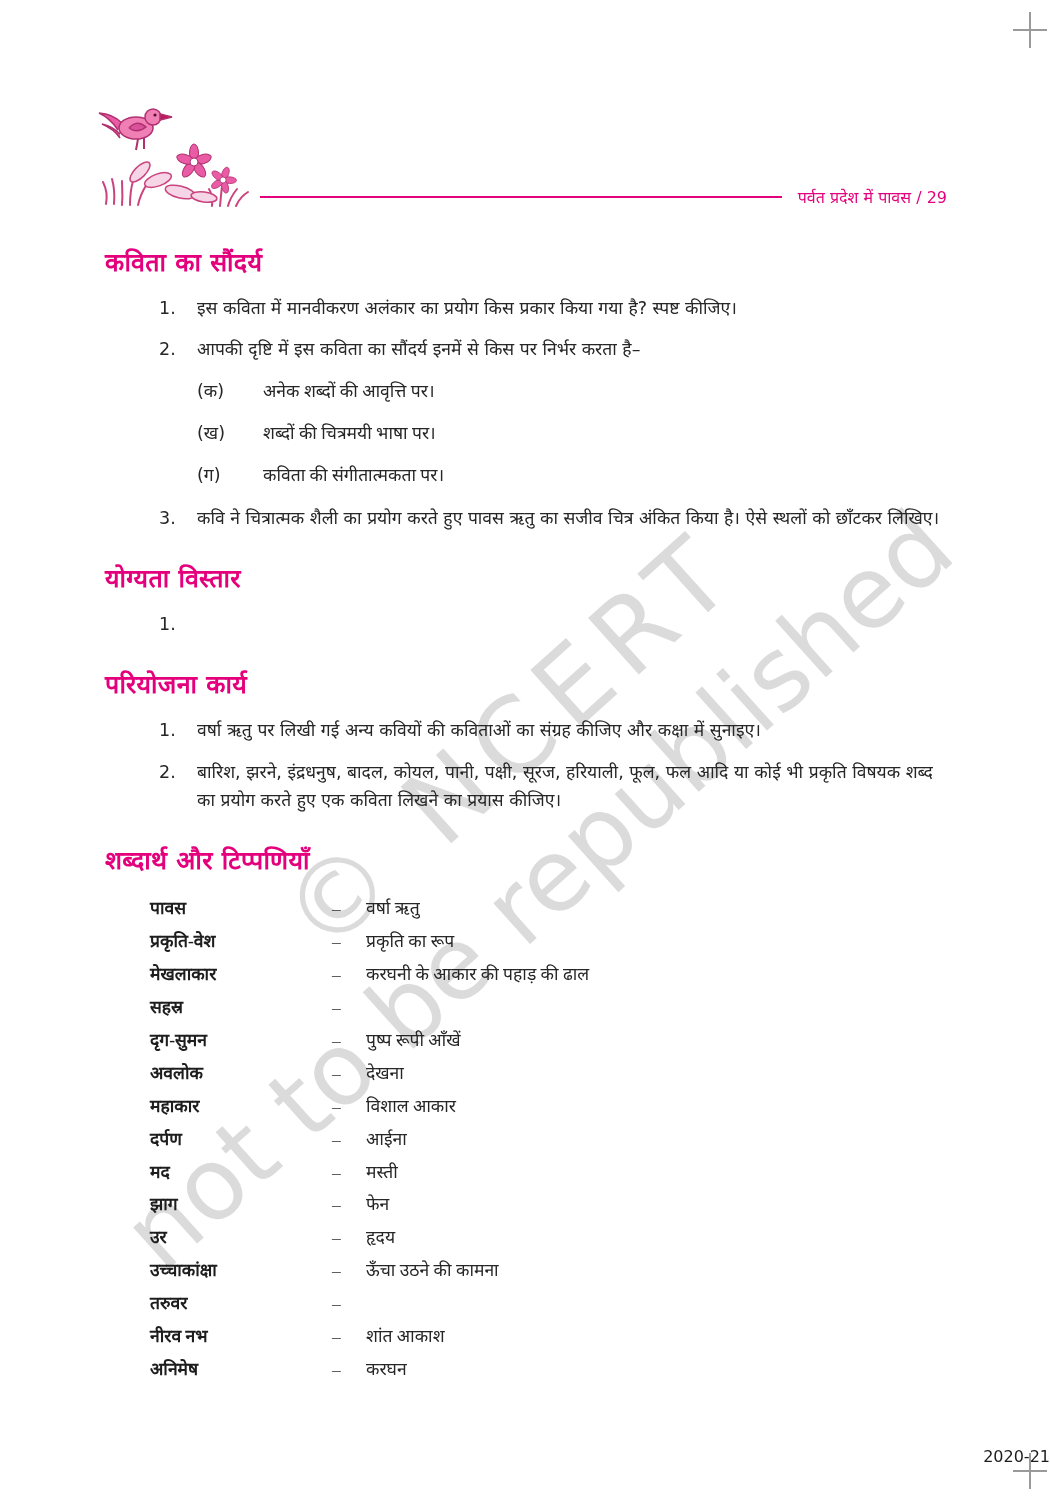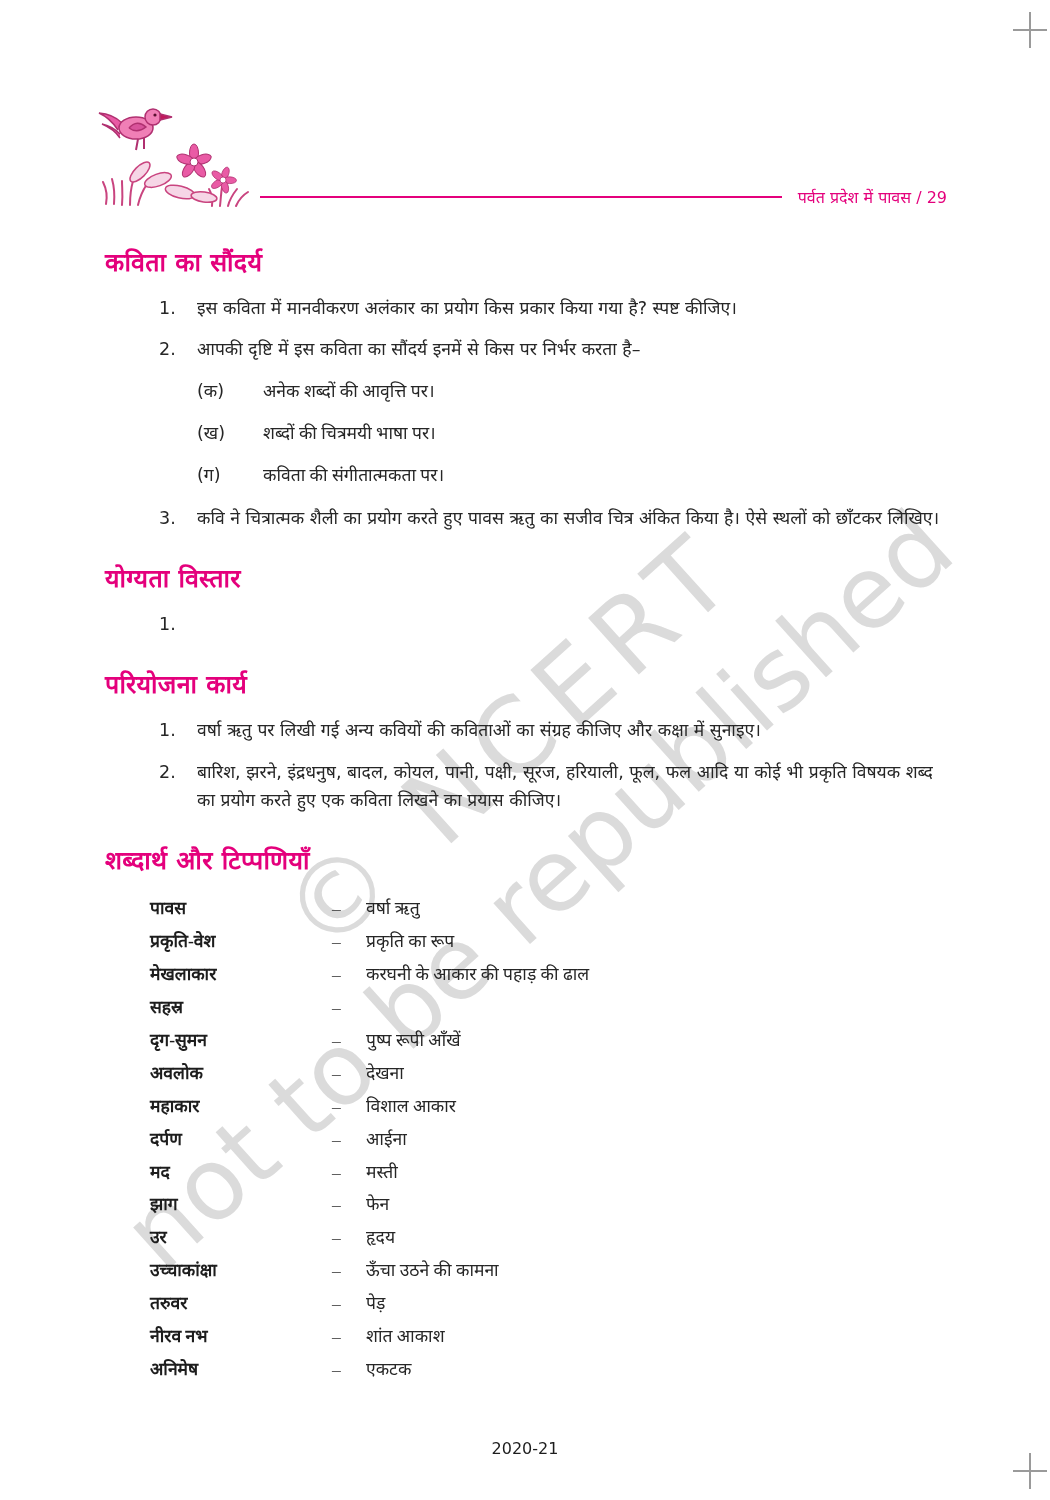--- a/index.html
+++ b/index.html
@@ -122,24 +122,24 @@
     line-height: 1.88;
     font-family: Liberation Serif, serif;
   }
   .g-word { width: 182px; flex: none; font-weight: 700; color: #1d1d1d; }
   .g-dash { width: 34px; flex: none; color: #444444; }
   .g-meaning { flex: 1; }
 
   
   .footer {
     position: absolute;
-    bottom: 42px;
+    bottom: 34px;
     left: 0;
     width: 100%;
-    text-align: center;
+    text-align: right;
     font-size: 16px;
     color: #1d1d1d;
     z-index: 1;
   }
 </style>
 </head>
 <body>
 
 <div class="page">
 
@@ -321,31 +321,30 @@
           <span class="g-meaning">हृदय</span>
         </div>
         <div class="g-row">
           <span class="g-word">उच्चाकांक्षा</span>
           <span class="g-dash">–</span>
           <span class="g-meaning">ऊँचा उठने की कामना</span>
         </div>
         <div class="g-row">
           <span class="g-word">तरुवर</span>
           <span class="g-dash">–</span>
-          <span class="g-meaning">पेड़</span>
         </div>
         <div class="g-row">
           <span class="g-word">नीरव नभ</span>
           <span class="g-dash">–</span>
           <span class="g-meaning">शांत आकाश</span>
         </div>
         <div class="g-row">
           <span class="g-word">अनिमेष</span>
           <span class="g-dash">–</span>
-          <span class="g-meaning">एकटक</span>
+          <span class="g-meaning">करघन</span>
         </div>
       </div>
     </section>
 
   </div>
 
   <div class="footer">2020-21</div>
 
 </div>
 

